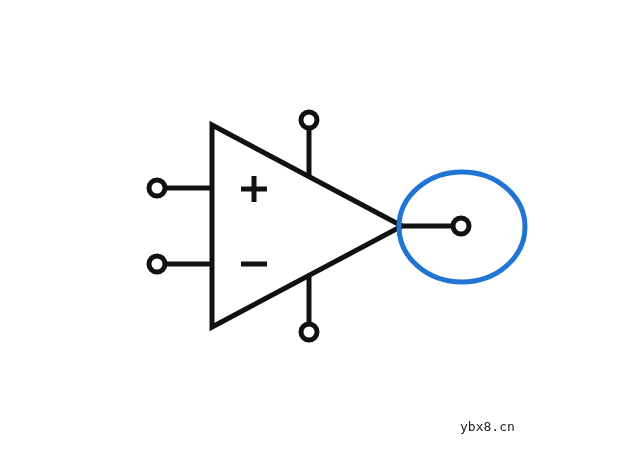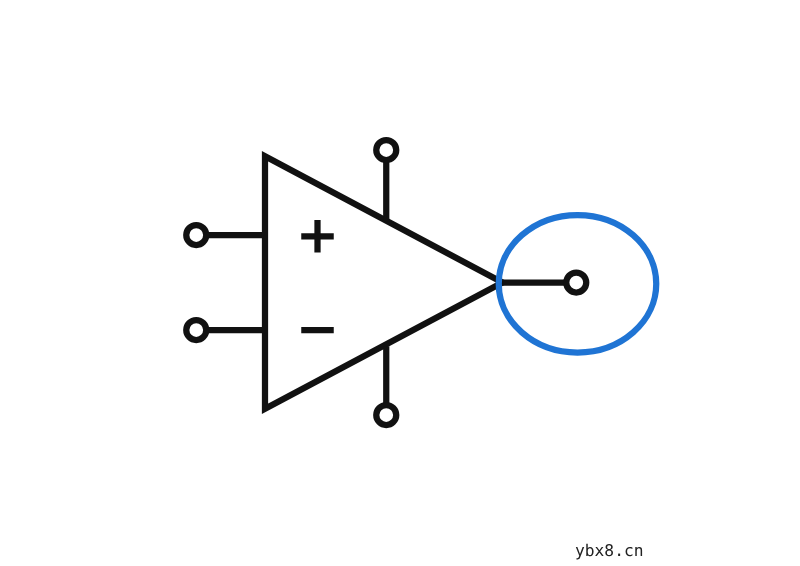--- a/index.html
+++ b/index.html
@@ -1,18 +1,18 @@
 <!DOCTYPE html>
 <html><head>
 <meta charset="utf-8">
 <style>
   html, body { margin:0; padding:0; }
   body { width:640px; height:453px; background:#ffffff; position:relative; overflow:hidden; }
   svg { position:absolute; left:0; top:0; }
-  .watermark { position:absolute; left:460px; top:434px; font-family:"DejaVu Sans Mono", monospace; font-size:13px; color:#222; }
+  .watermark { position:absolute; left:460px; top:419px; font-family:"DejaVu Sans Mono", monospace; font-size:13px; color:#222; }
 </style>
 </head>
 <body>
 
 <svg width="640" height="453" viewBox="0 0 640 453">
   <g stroke="#111" stroke-width="5" fill="none" stroke-linejoin="miter">
     <polygon points="212,125 212,327 402,226"></polygon>
 
     <line x1="165" y1="188" x2="212" y2="188"></line>
     <line x1="165" y1="264" x2="212" y2="264"></line>

